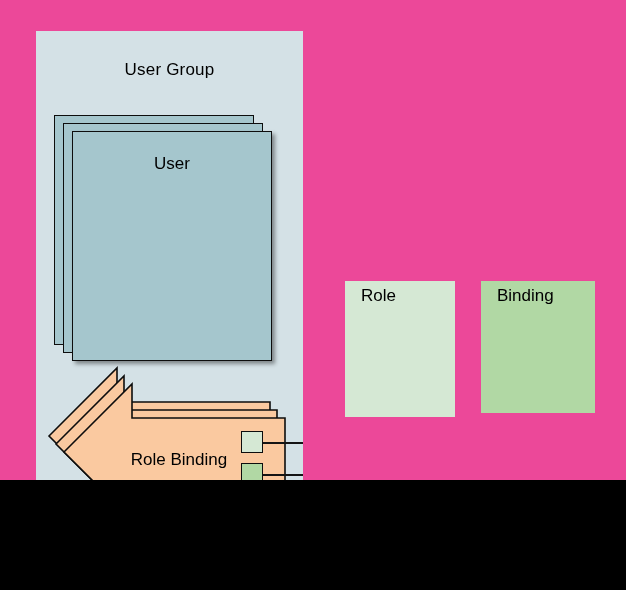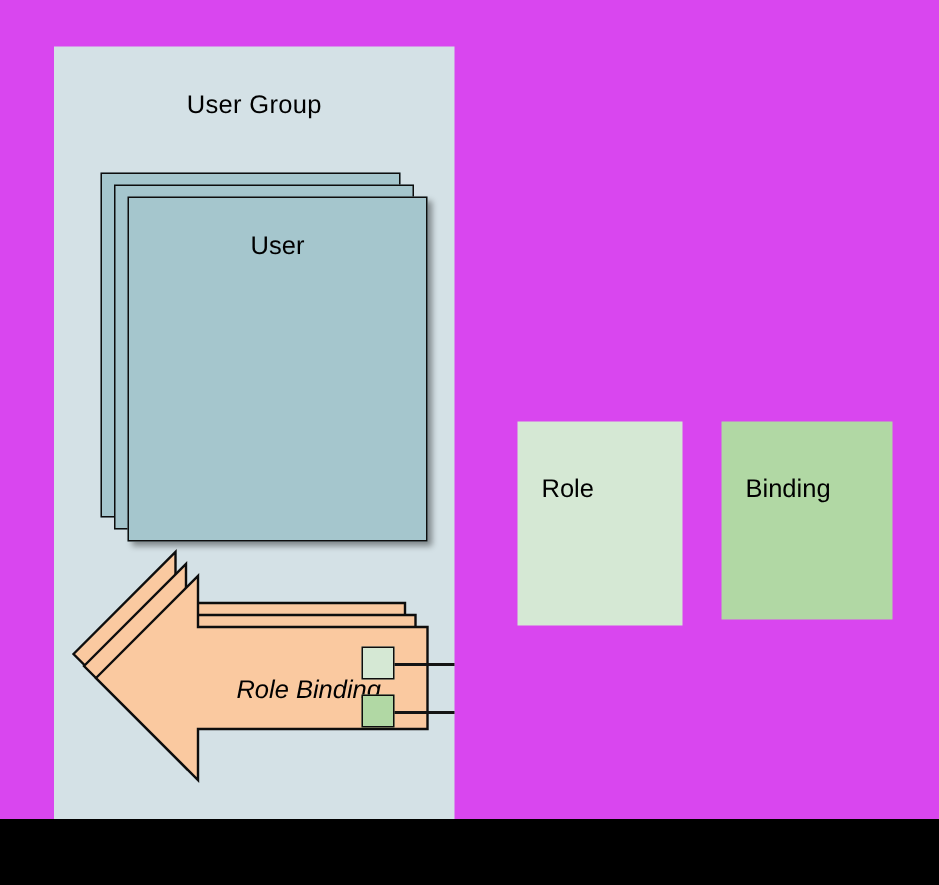--- a/index.html
+++ b/index.html
@@ -3,22 +3,22 @@
 <meta charset="utf-8">
 <style>
   html, body {
     margin: 0;
     padding: 0;
     background: #000000;
   }
   #canvas {
     position: relative;
     width: 626px;
-    height: 546px;
-    background: #d946ef;
+    height: 480px;
+    background: #ec4899;
     overflow: hidden;
     font-family: "Liberation Sans", sans-serif;
   }
 
   
   .user-group-panel {
     position: absolute;
     left: 36px;
     top: 31px;
     width: 267px;
@@ -37,21 +37,20 @@
   }
 
   
   .user-card {
     position: absolute;
     width: 200px;
     height: 230px;
     background: #a5c6cd;
     border: 1.6px solid #0d0d0d;
     box-sizing: border-box;
-    margin-left: 13px;
   }
   .user-card.back2  { left: 54px; top: 115px; }
   .user-card.back1  { left: 63px; top: 123px; }
   .user-card.front  { left: 72px; top: 131px;
                       box-shadow: 3px 3px 4px rgba(0,0,0,0.40); }
   .user-card-label {
     position: absolute;
     left: 0;
     top: 22px;
     width: 100%;
@@ -72,22 +71,21 @@
   .rb-layer.front { left: 64px; top: 383px; }
   .rb-layer svg { display: block; overflow: visible; }
 
   .rb-label {
     position: absolute;
     left: 104px;
     top: 450px;
     width: 150px;
     font-size: 17px;
     color: #000000;
-    text-align: right;
-    font-style: italic;
+    text-align: center;
   }
 
   
   .swatch {
     position: absolute;
     width: 22px;
     height: 22px;
     border: 1.6px solid #0d0d0d;
     box-sizing: border-box;
   }
@@ -100,21 +98,21 @@
     height: 0;
     border-top: 2.2px solid #141414;
   }
   .connector.role-line     { left: 263px; top: 442px; width: 40px; }
   .connector.resource-line { left: 263px; top: 474px; width: 40px; }
 
   
   .plain-box {
     position: absolute;
     box-sizing: border-box;
-    padding-top: 34px;
+    padding-top: 4px;
     padding-left: 16px;
     font-size: 17px;
     color: #000000;
     line-height: 21px;
   }
   .plain-box.role-box {
     left: 345px; top: 281px;
     width: 110px; height: 136px;
     background: #d5e8d4;
   }

